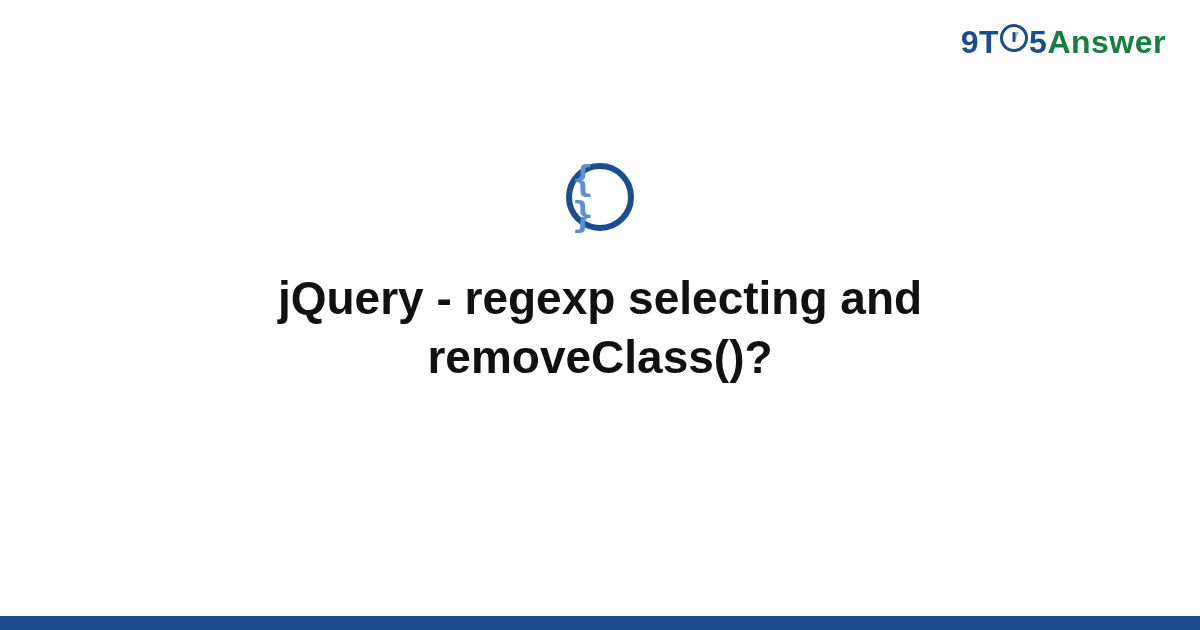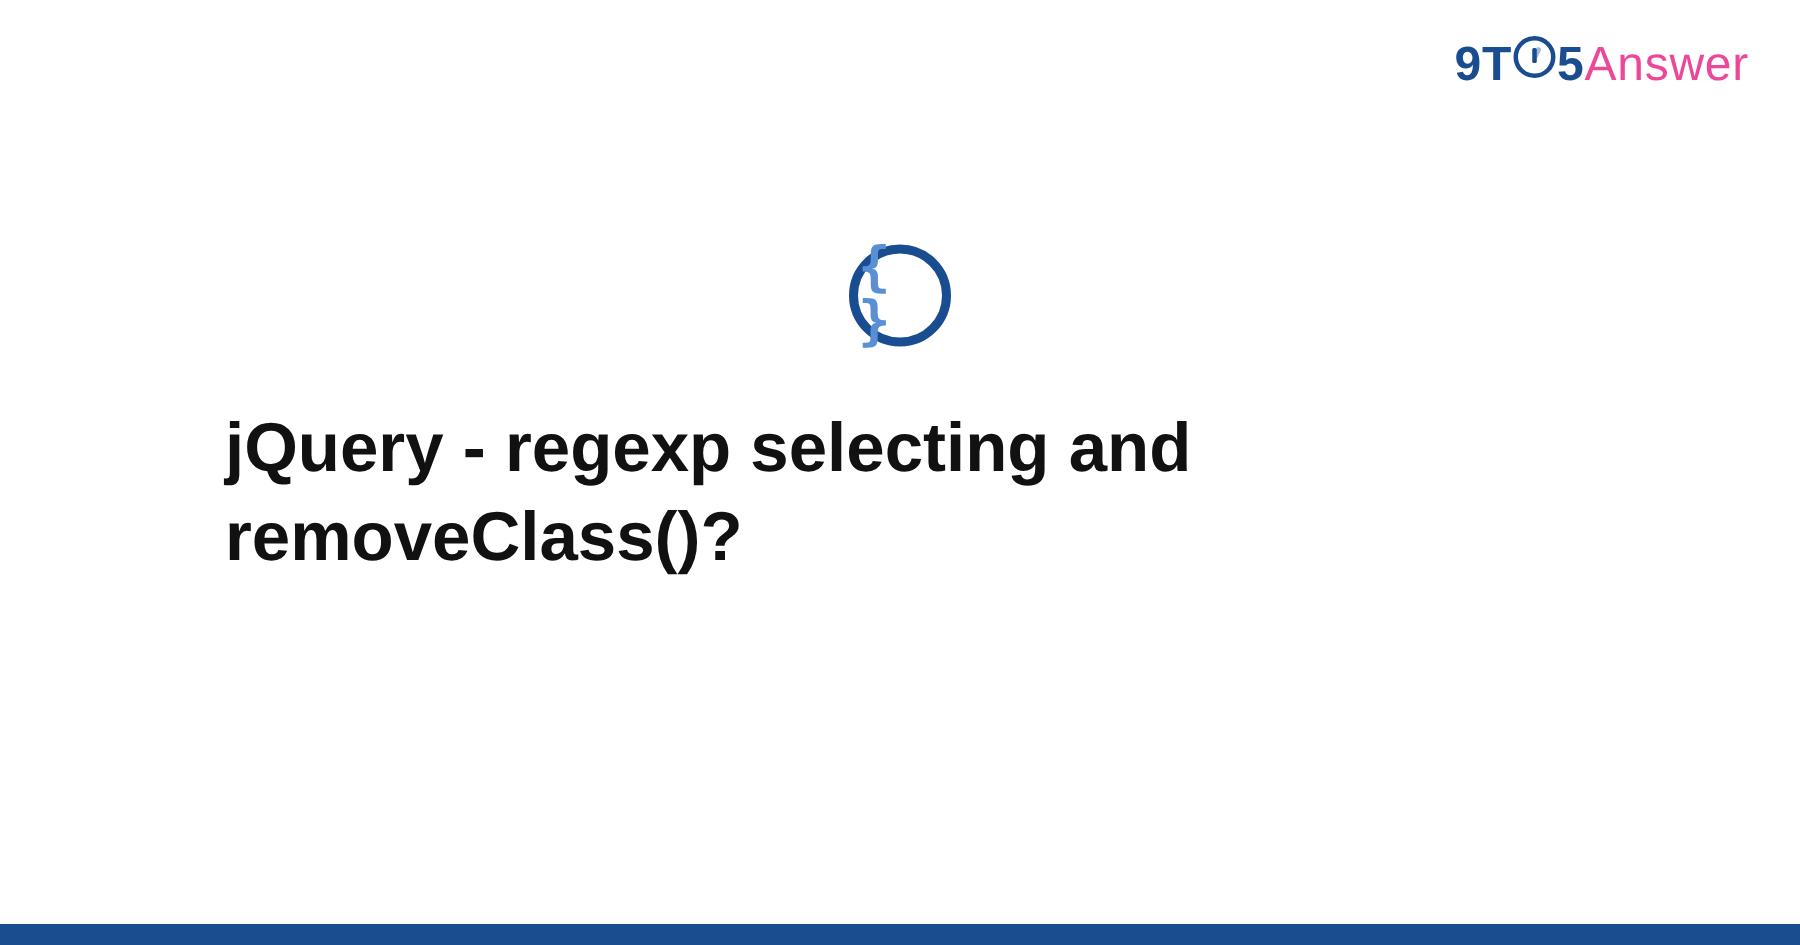--- a/index.html
+++ b/index.html
@@ -62,22 +62,22 @@
       transform: translateX(-50%) rotate(25deg);
       transform-origin: bottom center;
       border-radius: 1px;
       opacity: 0.4;
     }
     .brand-5 {
       color: #1a4d8f;
       font-weight: 700;
     }
     .brand-answer {
-      color: #ec4899;
-      font-weight: 400;
+      color: #15803d;
+      font-weight: 700;
     }
     .content {
       position: absolute;
       top: 0;
       left: 0;
       width: 100%;
       height: 100%;
       display: flex;
       flex-direction: column;
       align-items: center;
@@ -100,21 +100,21 @@
       font-size: 36px;
       font-weight: 700;
       font-family: "Consolas", "Monaco", monospace;
       letter-spacing: -2px;
       line-height: 1;
     }
     .title {
       font-size: 46px;
       font-weight: 700;
       color: #111111;
-      text-align: left;
+      text-align: center;
       line-height: 1.28;
       max-width: 900px;
     }
     .bottom-bar {
       position: absolute;
       bottom: 0;
       left: 0;
       width: 100%;
       height: 14px;
       background: #1a4d8f;

